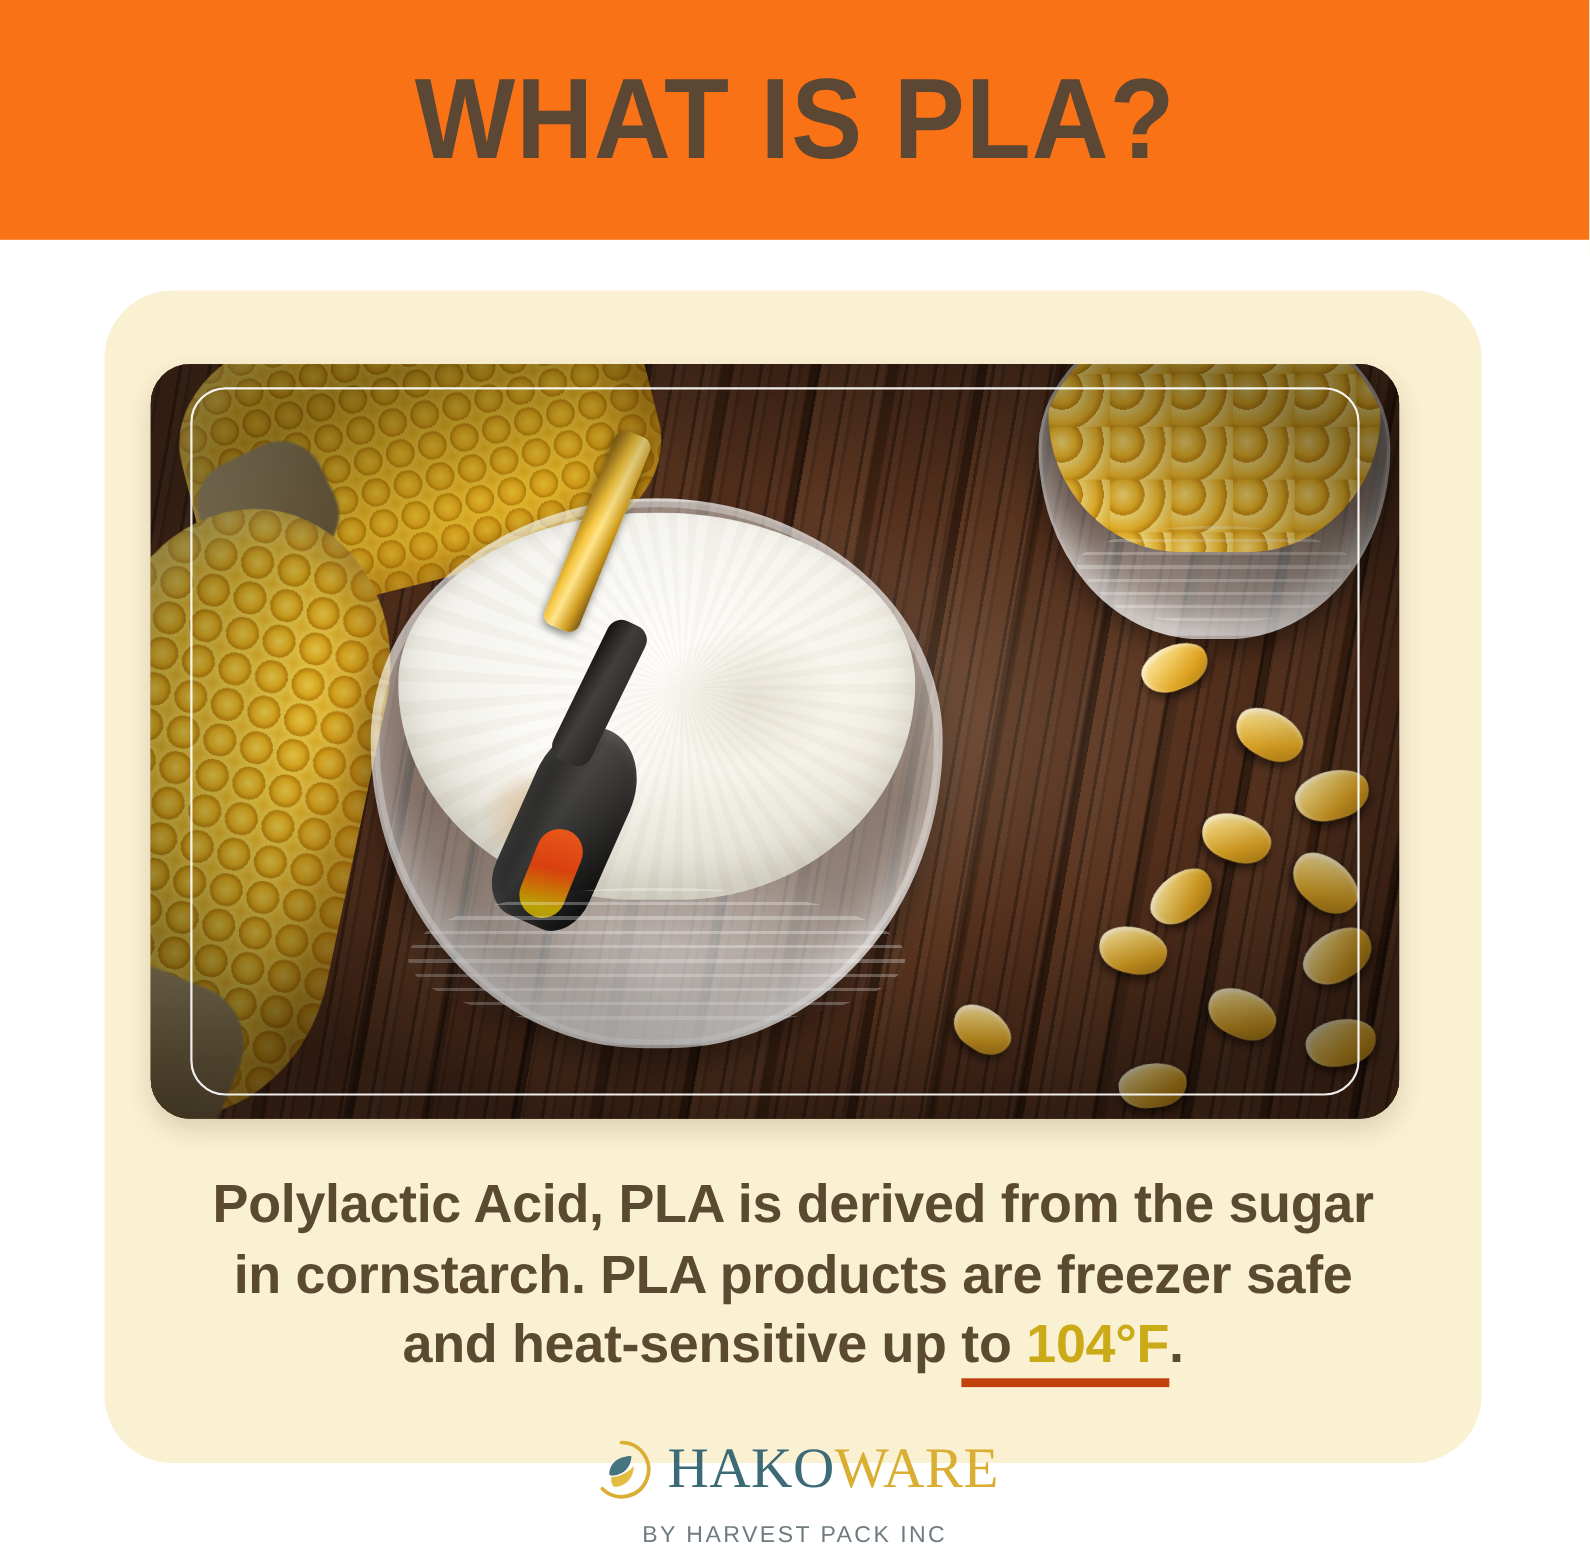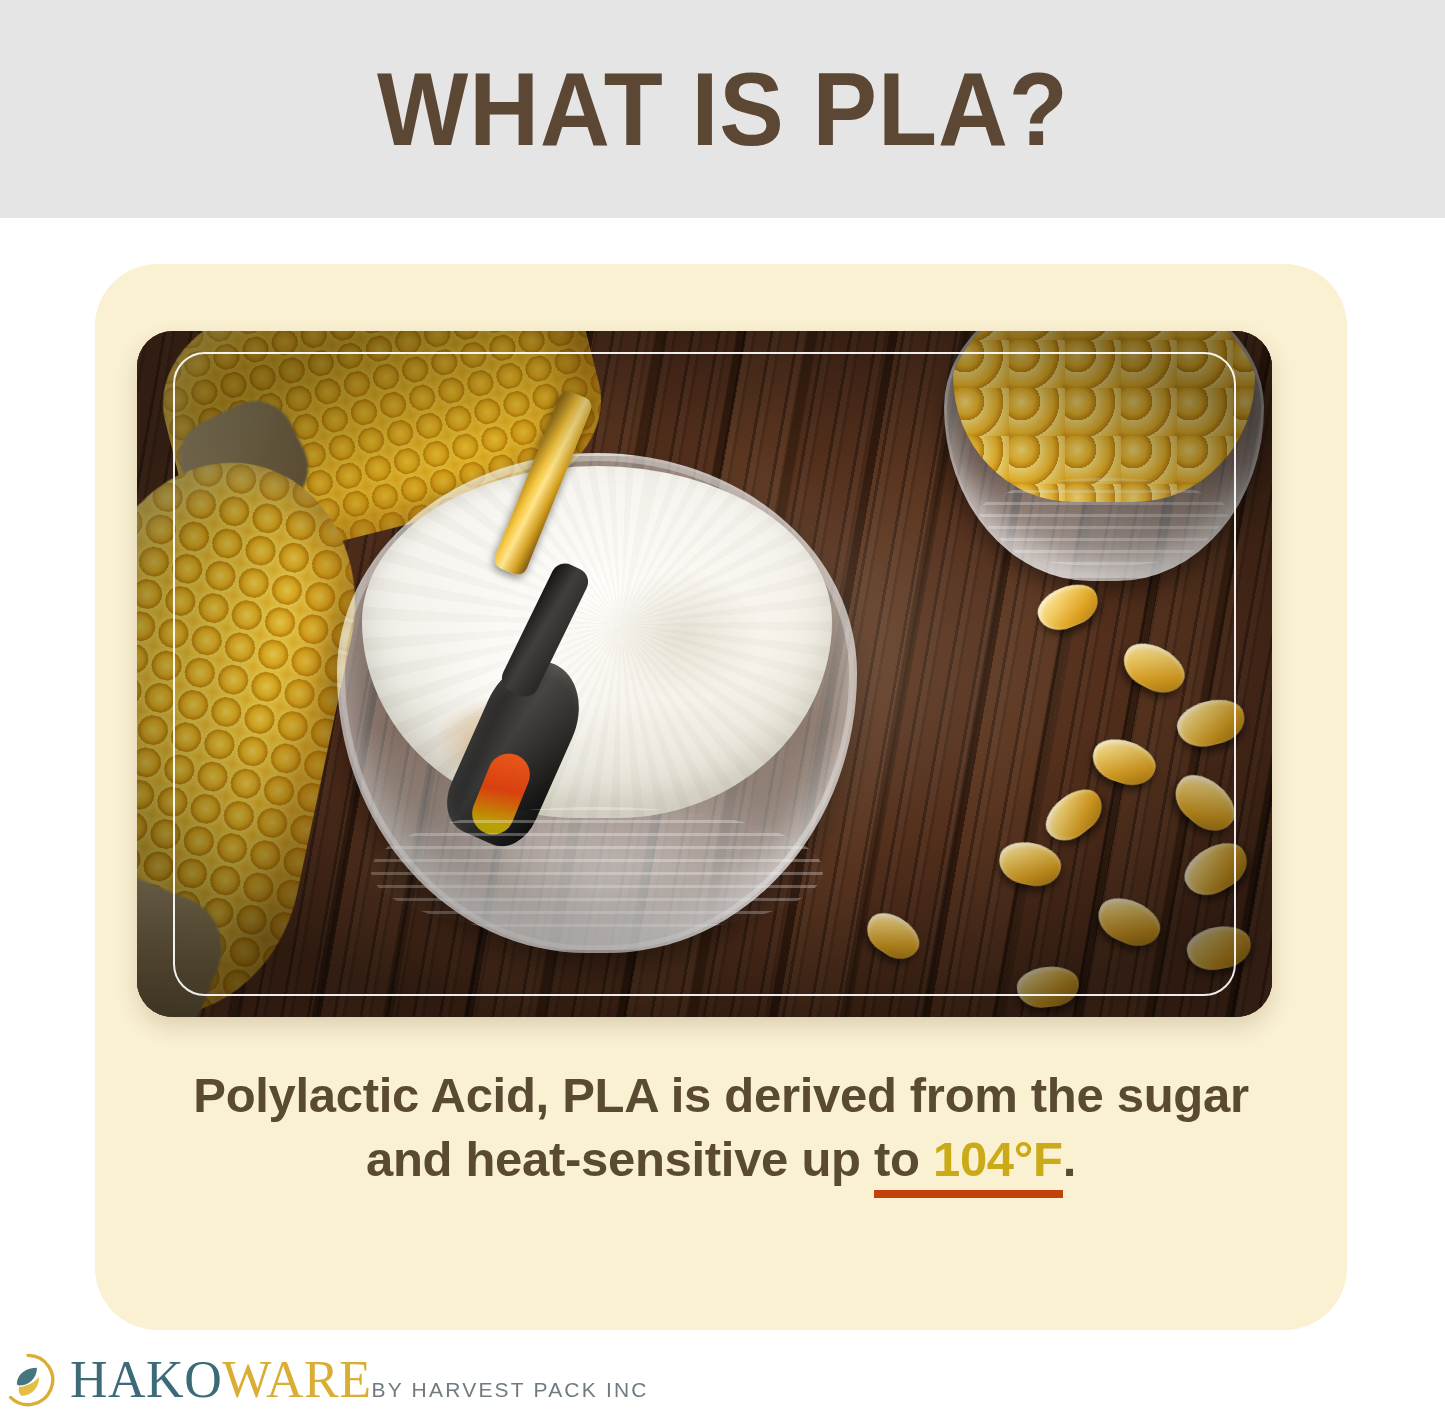--- a/index.html
+++ b/index.html
@@ -18,21 +18,21 @@
     height: 1424px;
     background: #ffffff;
   }
 
   
   .header-band {
     position: absolute;
     left: 0; top: 0;
     width: 1445px;
     height: 218px;
-    background: #e5e5e5;
+    background: #f97316;
     display: flex;
     align-items: center;
     justify-content: center;
   }
   .header-title {
     font-family: "Liberation Sans", sans-serif;
     font-weight: 700;
     font-size: 104px;
     letter-spacing: 1px;
     color: #5b4733;
@@ -292,21 +292,21 @@
   .ul {
     border-bottom: 8px solid #c2410c;
     padding-bottom: 4px;
   }
 
   
   .footer {
     position: absolute;
     left: 0; right: 0; bottom: 16px;
     display: flex;
-    flex-direction: row;
+    flex-direction: column;
     align-items: center;
   }
   .logo-row {
     display: flex;
     align-items: center;
     gap: 14px;
   }
   .logo-mark { width: 56px; height: 56px; display: block; }
   .logo-word {
     font-family: "Liberation Serif", serif;
@@ -376,20 +376,21 @@
         <div class="spoon-handle"></div>
         <div class="bowl-rings"></div>
       </div>
 
       <div class="wood-shade"></div>
       <div class="photo-frame"></div>
     </div>
 
     <div class="body-copy">
       <div>Polylactic Acid, PLA is derived from the sugar</div>
+      <div>in cornstarch. PLA products are freezer safe</div>
       <div><span>and heat-sensitive up </span><span class="ul"><span>to </span><span class="hl">104°F</span></span><span>.</span></div>
     </div>
 
   </div>
 
   <div class="footer">
     <div class="logo-row">
       <svg class="logo-mark" viewBox="0 0 100 100">
         <path d="M50 6 a44 44 0 1 1 -31.1 75.1" fill="none" stroke="#D9AE33" stroke-width="6" stroke-linecap="round"></path>
         <path d="M30 58 C30 38 48 28 66 28 C66 48 50 60 34 60 Z" fill="#46757F"></path>

